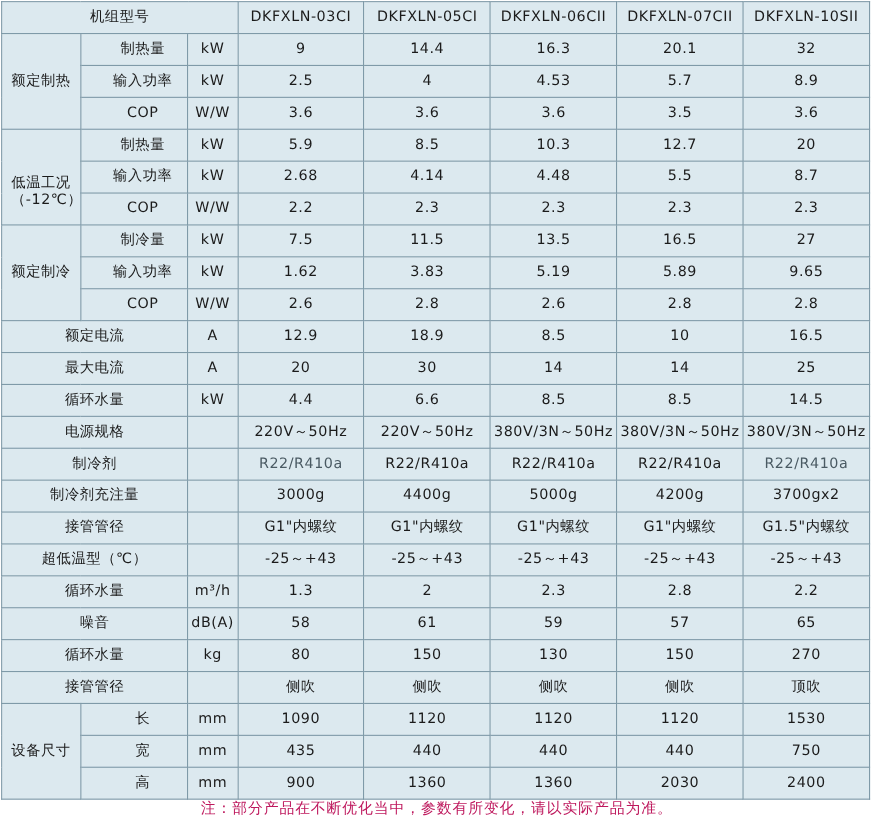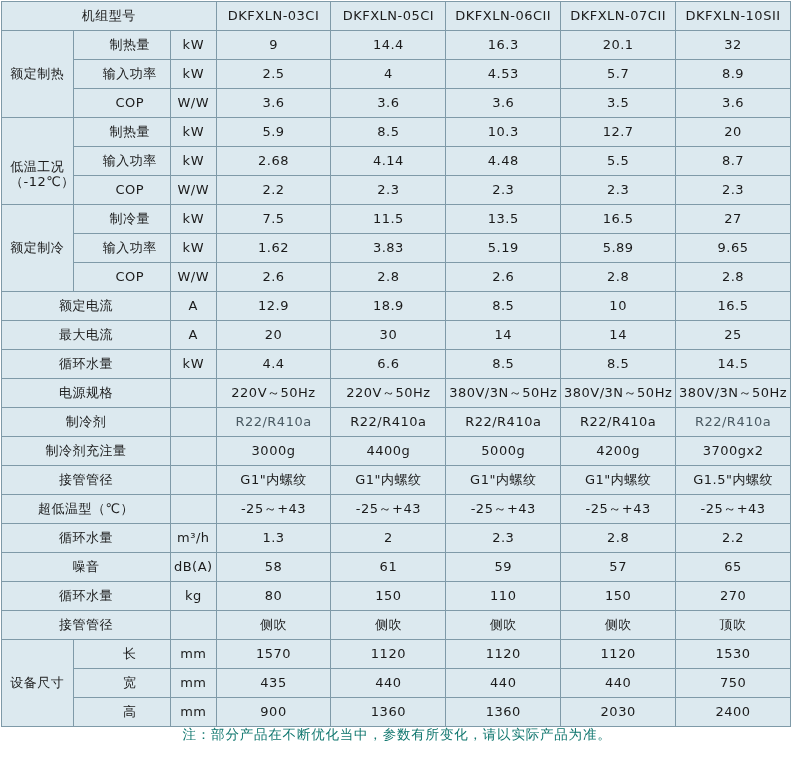--- a/index.html
+++ b/index.html
@@ -81,21 +81,21 @@
     letter-spacing: 2px;
   }
   .note {
     position: absolute;
     left: 0;
     right: 0;
     bottom: 14px;
     text-align: center;
     font-size: 13.5px;
     letter-spacing: 0.8px;
-    color: #0f766e;
+    color: #be185d;
     margin-top: 45px;
   }
   .c-label1 { width: 66px; }
   .c-label2 { width: 90px; }
   .c-unit   { width: 42px; }
   .c-model  { width: 106px; }
 </style>
 </head>
 <body>
 
@@ -300,39 +300,39 @@
         <td class="value">61</td>
         <td class="value">59</td>
         <td class="value">57</td>
         <td class="value">65</td>
       </tr>
       <tr>
         <td class="rowhead" colspan="2">循环水量</td>
         <td class="unit">kg</td>
         <td class="value">80</td>
         <td class="value">150</td>
-        <td class="value">110</td>
+        <td class="value">130</td>
         <td class="value">150</td>
         <td class="value">270</td>
       </tr>
       <tr>
         <td class="rowhead" colspan="2">接管管径</td>
         <td class="unit"></td>
         <td class="value">侧吹</td>
         <td class="value">侧吹</td>
         <td class="value">侧吹</td>
         <td class="value">侧吹</td>
         <td class="value">顶吹</td>
       </tr>
 
       <tr>
         <td class="grouphead" rowspan="3">设备尺寸</td>
         <td class="rowhead center">长</td>
         <td class="unit">mm</td>
-        <td class="value">1570</td>
+        <td class="value">1090</td>
         <td class="value">1120</td>
         <td class="value">1120</td>
         <td class="value">1120</td>
         <td class="value">1530</td>
       </tr>
       <tr>
         <td class="rowhead center">宽</td>
         <td class="unit">mm</td>
         <td class="value">435</td>
         <td class="value">440</td>

